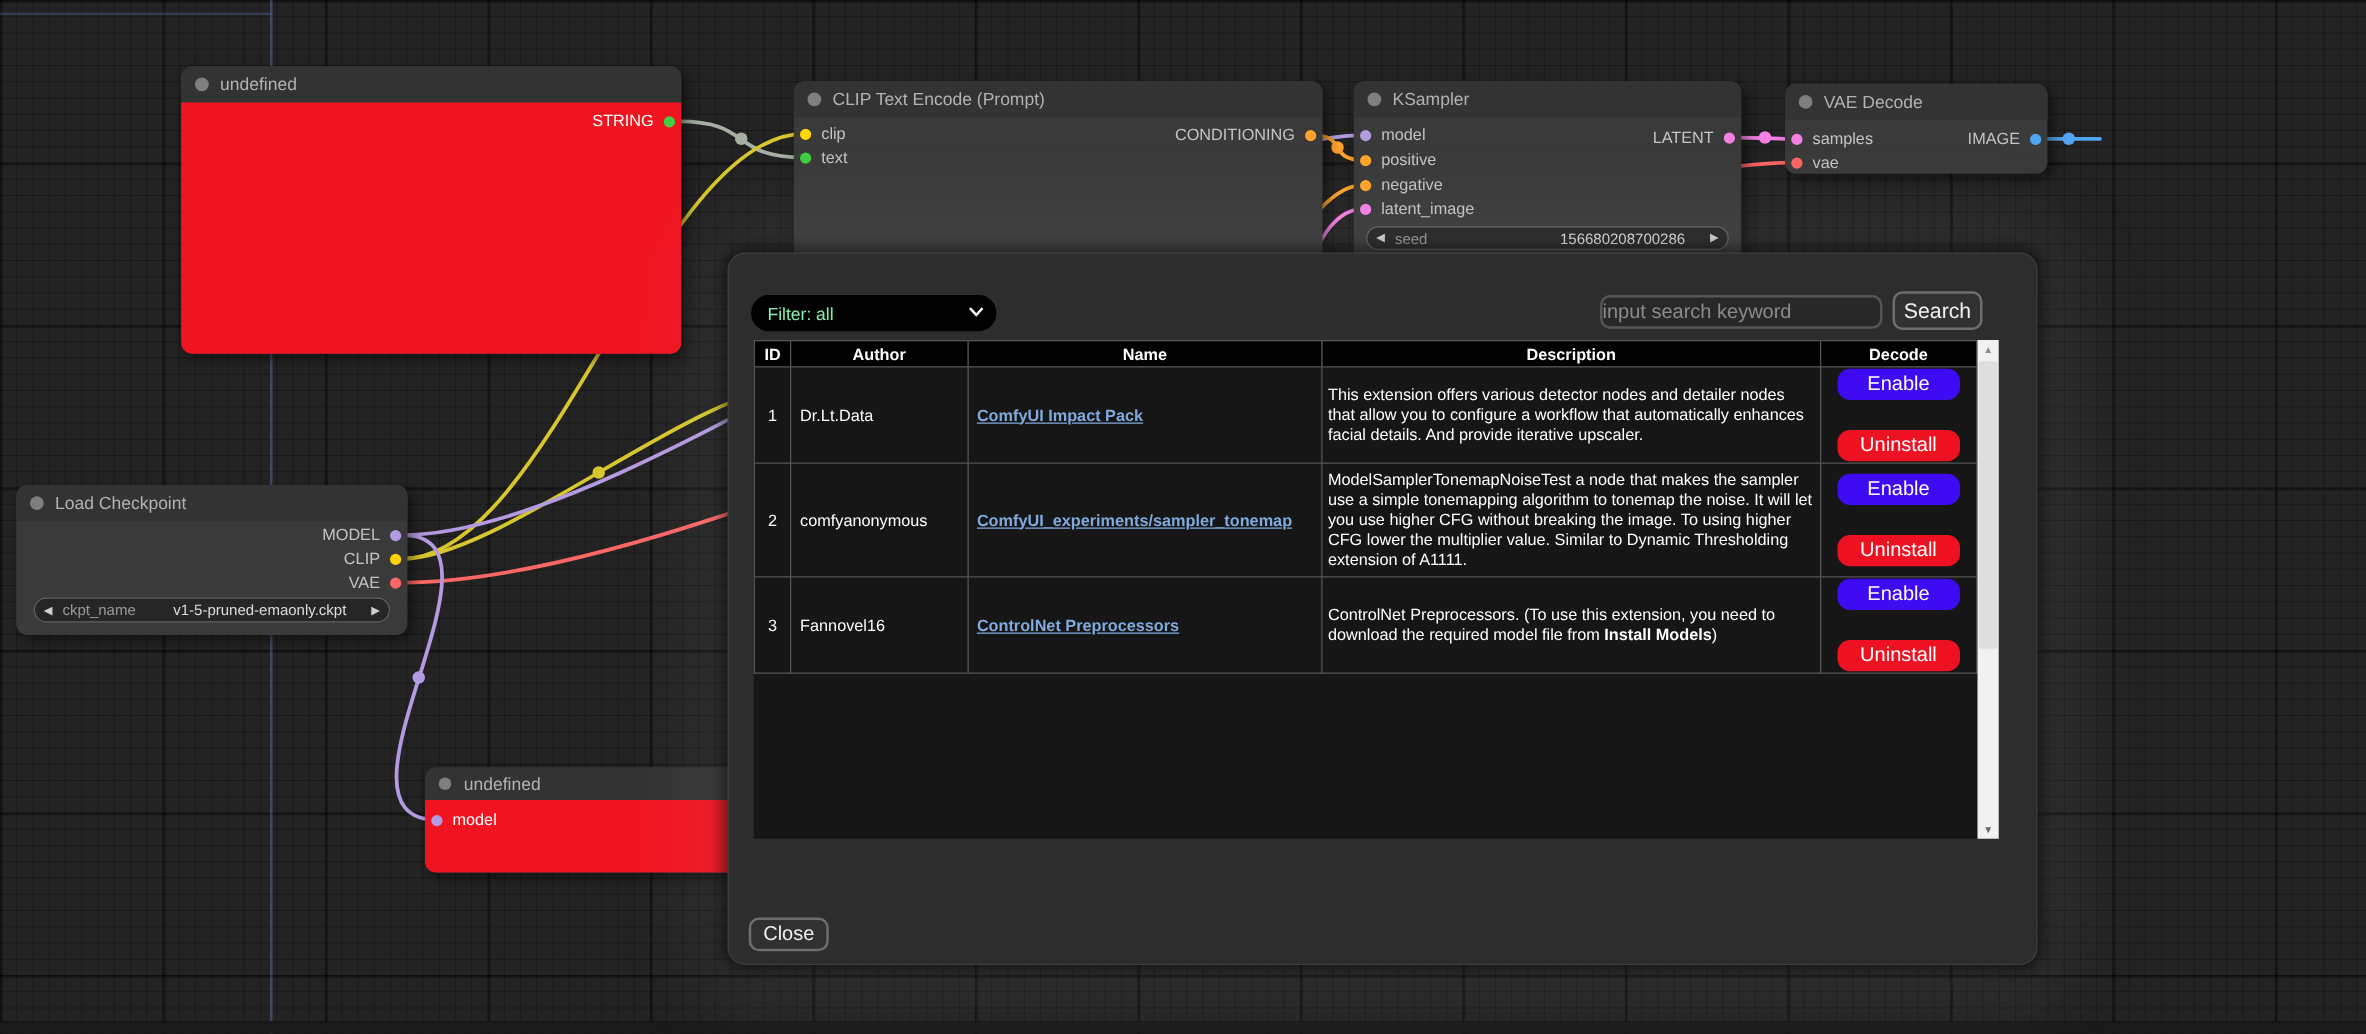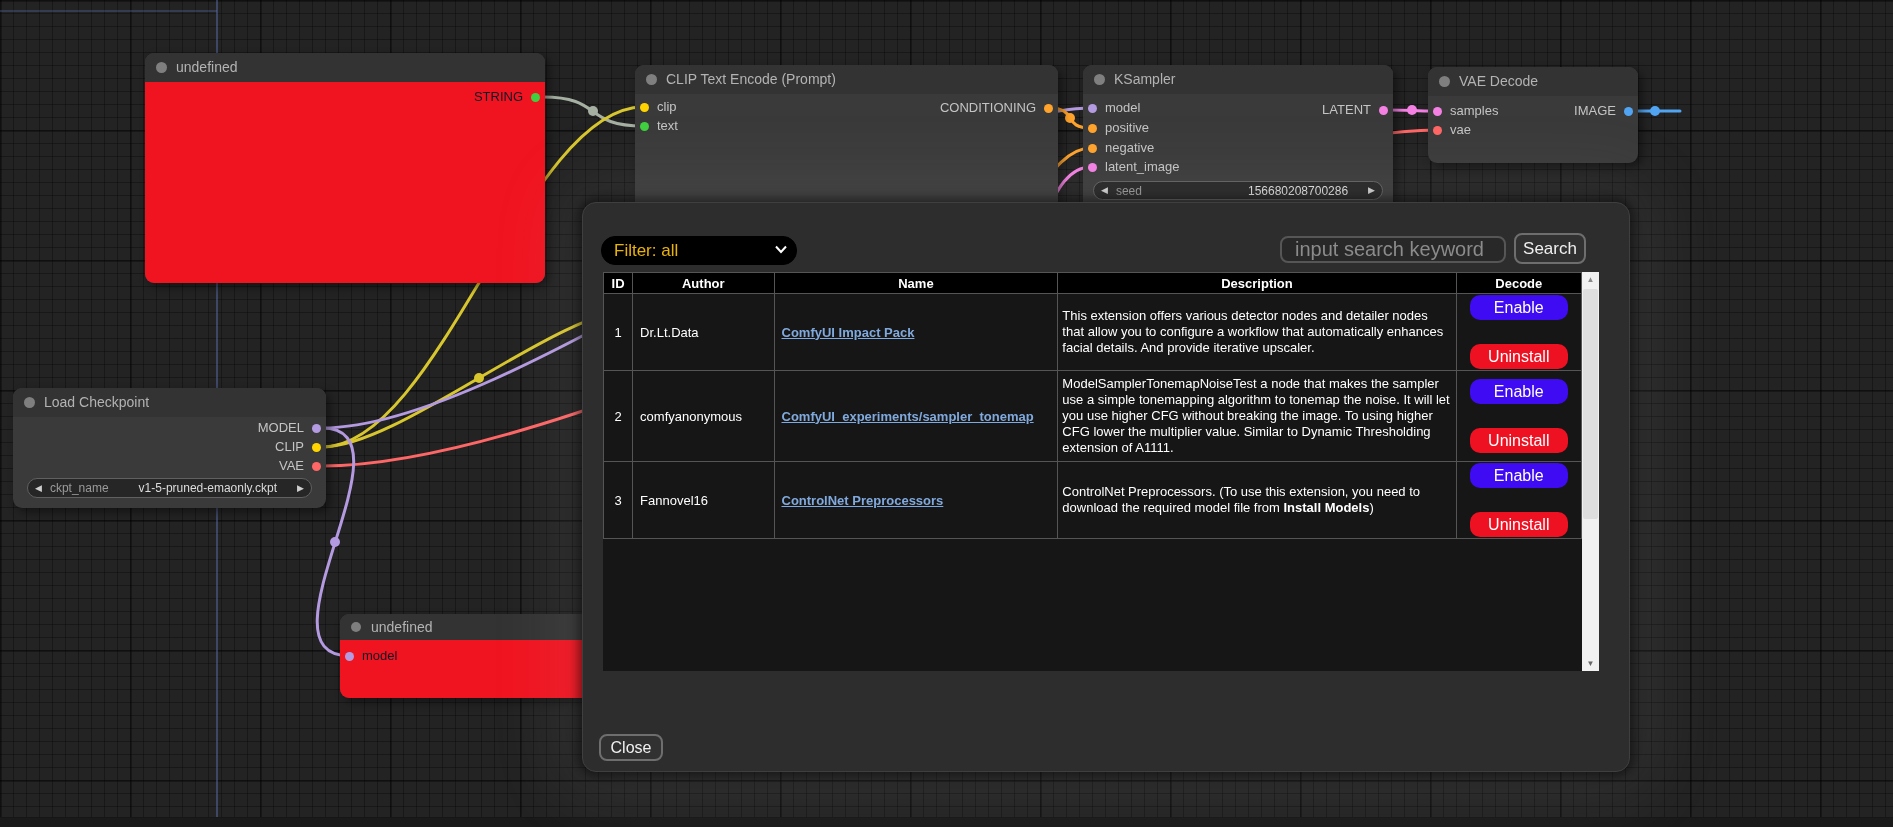--- a/index.html
+++ b/index.html
@@ -26,40 +26,40 @@
     color:#b3b3b3;font-size:14px;line-height:29px;}
   .ntitle .ttext{margin-left:31px;}
   .tdot{position:absolute;left:11px;top:9px;width:11px;height:11px;border-radius:50%;background:#7f7f7f;}
   .nbody{position:absolute;left:0;right:0;top:29px;bottom:0;border-radius:0 0 9px 9px;}
   .slot{position:absolute;height:18px;line-height:18px;font-size:13px;color:#c4c4c4;}
   .slot .dot{display:inline-block;width:9px;height:9px;border-radius:50%;vertical-align:-1px;}
   .slot.in{left:0;}
   .slot.in .dot{margin-left:5px;margin-right:8px;}
   .slot.out{right:0;text-align:right;}
   .slot.out .dot{margin-right:5px;margin-left:8px;}
-  .red-label{color:#0f172a;}
+  .red-label{color:#ffffff;}
   .widget{position:absolute;background:#262626;border:1px solid #606060;border-radius:10px;
     display:flex;align-items:center;font-size:12px;color:#9a9a9a;box-sizing:border-box;padding:0 7px;}
   .widget .warr{color:#cfcfcf;font-size:9px;line-height:1;}
   .widget .wlabel{margin-left:8px;}
   .widget .wvalue{margin-left:auto;color:#dcdcdc;margin-right:20px;white-space:nowrap;}
   .widget.no-arrows .wlabel{margin-left:10px;}
   .widget.no-arrows .wvalue{margin-right:4px;}
 
   
   .dialog{position:absolute;left:582px;top:202px;width:1046px;height:568px;z-index:5;
     background:#2d2d2d;border:1px solid #3f3f3f;border-radius:14px;
     box-shadow:0 0 12px 3px rgba(0,0,0,.55), 0 0 70px 25px rgba(190,190,190,.10);}
   .filter-select-wrap{position:absolute;left:18px;top:33px;width:196px;height:29px;}
-  select.filter-select{width:100%;height:100%;background:#000;color:#eab308;border:1px solid #000;border-radius:14px;
-    padding:0 28px 0 12px;font-size:17px;font-family:"Liberation Sans",sans-serif;
+  select.filter-select{width:100%;height:100%;background:#000;color:#86efac;border:1px solid #000;border-radius:14px;
+    padding:0 28px 0 12px;font-size:14px;font-family:"Liberation Sans",sans-serif;
     -webkit-appearance:none;appearance:none;}
   .chev{position:absolute;right:10px;top:9px;pointer-events:none;}
   .search-input{position:absolute;left:697px;top:33px;width:226px;height:27px;box-sizing:border-box;
-    background:#282828;border:2px solid #565656;border-radius:8px;color:#ddd;font-size:20px;padding:0 13px;
+    background:#282828;border:2px solid #565656;border-radius:8px;color:#ddd;font-size:16px;padding:0 0;
     font-family:"Liberation Sans",sans-serif;}
   .search-input::placeholder{color:#8b8b8b;}
   .btn{background:#313131;border:2px solid #6e6e6e;border-radius:8px;color:#f0f0f0;
     font-family:"Liberation Sans",sans-serif;cursor:pointer;}
   .search-btn{position:absolute;left:931px;top:30px;width:72px;height:31px;font-size:17px;}
   .close-btn{position:absolute;left:16px;top:531px;width:64px;height:27px;font-size:16px;}
 
   .scrollwrap{position:absolute;left:20px;top:69px;width:996px;height:399px;background:#161616;}
   table.ext{border-collapse:collapse;table-layout:fixed;width:979px;font-size:13px;color:#fff;}
   table.ext th,table.ext td{border:1px solid #555;overflow:hidden;}
@@ -163,21 +163,21 @@
       </div>
       <div class="widget" style="left:10px;top:87px;width:290px;height:19px;">
         <span class="warr">◀</span>
         <span class="wlabel">seed</span>
         <span class="wvalue">156680208700286</span>
         <span class="warr">▶</span>
       </div>
     </div>
   </div>
 
-  <div class="node" style="left:1428px;top:67px;width:210px;height:96px;">
+  <div class="node" style="left:1428px;top:67px;width:210px;height:72px;">
     <div class="ntitle">
       <span class="tdot"></span>
       <span class="ttext">VAE Decode</span>
     </div>
     <div class="nbody">
       <div class="slot in" style="top:6px;">
         <span class="dot" style="background-color: rgb(245, 128, 228);"></span><span>samples</span>
       </div>
       <div class="slot in" style="top:25px;">
         <span class="dot" style="background-color: rgb(255, 102, 102);"></span><span>vae</span>

